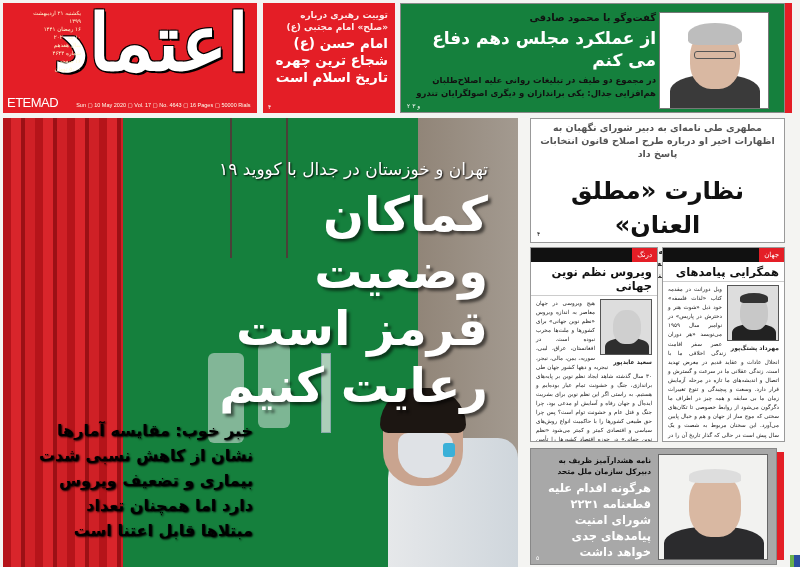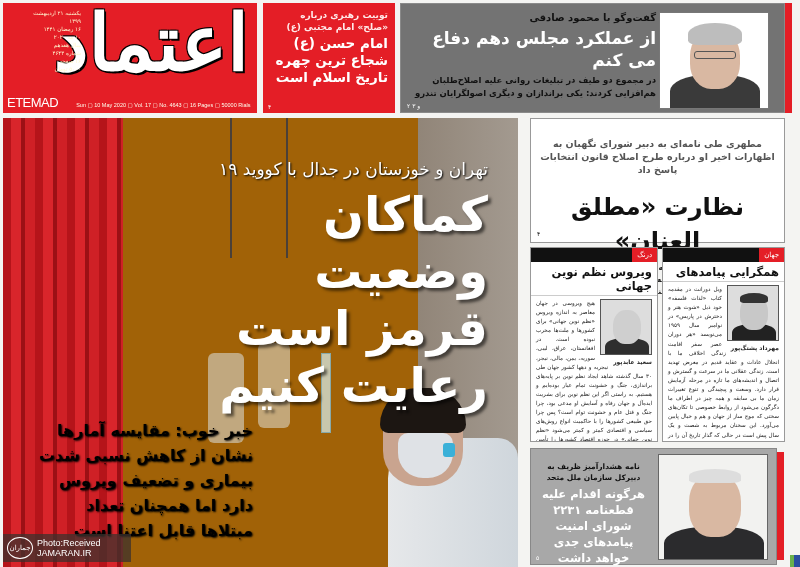--- a/index.html
+++ b/index.html
@@ -42,40 +42,40 @@
     background: #e41e26; padding: 6px 7px;
     color: #fff; direction: rtl; text-align: right;
   }
   #teaser .kicker { font-size: 9px; line-height: 12px; font-weight: bold; color: #ffe9e9; }
   #teaser .head { font-size: 13.5px; line-height: 17px; font-weight: bold; margin-top: 2px; }
   #teaser .pg { position: absolute; left: 5px; bottom: 3px; font-size: 6px; }
 
   
   #interview {
     left: 400px; top: 3px; width: 385px; height: 110px;
-    background: #737373; border: 1px solid #8a8a8a;
+    background: #15803d; border: 1px solid #8a8a8a;
   }
   #interview-text {
     position: absolute; left: 10px; right: 128px; top: 8px;
     direction: rtl; text-align: right;
   }
   #interview .kicker { font-size: 10px; font-weight: bold; color: #111; }
   #interview .head { font-size: 17px; font-weight: bold; color: #fff; margin-top: 4px; line-height: 22px; }
   #interview .dek { font-size: 8.5px; font-weight: bold; color: #111; line-height: 13px; margin-top: 3px; }
   #interview .pg { position: absolute; left: 6px; bottom: 3px; font-size: 6px; color: #fff; }
   #interview-photo {
     position: absolute; right: 15px; top: 8px; width: 110px; height: 97px;
     background: #fff; border: 1px solid #777; overflow: hidden;
   }
   #red-strip-1 { left: 785px; top: 3px; width: 7px; height: 110px; background: #e41e26; }
 
   
   #hero {
     left: 3px; top: 118px; width: 515px; height: 449px;
-    background: #a16207; overflow: hidden;
+    background: #15803d; overflow: hidden;
   }
   #curtain {
     position: absolute; left: 0; top: 0; width: 120px; height: 100%;
     background: repeating-linear-gradient(90deg, #b5141a 0 8px, #d9252b 8px 18px, #9c1015 18px 22px, #cf2026 22px 32px);
   }
   #wall-right {
     position: absolute; right: 0; top: 0; width: 100px; height: 100%;
     background: linear-gradient(90deg, #918578, #a39a90);
   }
   .pole { position: absolute; width: 2px; background: #4a4038; }
@@ -96,21 +96,21 @@
   #credit {
     position: absolute; left: 0; top: 416px; width: 128px; height: 28px;
     background: rgba(60,50,45,.75); display: flex; align-items: center; gap: 4px; padding-left: 4px;
   }
   #credit-logo { width: 26px; height: 22px; border-radius: 50%; border: 1px solid #fff; color: #fff; font-size: 7px; display: flex; align-items: center; justify-content: center; }
   #credit-text { font-family: "Liberation Sans", sans-serif; font-size: 9px; color: #fff; line-height: 10px; }
 
   
   #nezarat {
     left: 530px; top: 118px; width: 255px; height: 125px;
-    background: #fff; border: 1px solid #999; padding: 18px 8px;
+    background: #fff; border: 1px solid #999; padding: 2px 8px;
     direction: rtl; text-align: center;
   }
   #nezarat .kicker { font-size: 9.5px; font-weight: bold; color: #555; line-height: 13px; }
   #nezarat .head { font-size: 24px; font-weight: bold; color: #111; line-height: 34px; margin-top: 14px; }
   #nezarat .sub { font-size: 8px; font-weight: bold; color: #222; line-height: 12px; margin-top: 4px; }
   #nezarat .pg { position: absolute; left: 6px; bottom: 5px; font-size: 6px; }
 
   
   .col {
     background: #fff; border: 1px solid #999; overflow: hidden;
@@ -126,21 +126,21 @@
   .col .byline { clear: right; float: right; font-size: 6px; font-weight: bold; margin-left: 5px; margin-bottom: 2px; }
 
   #col-left { left: 530px; top: 247px; width: 128px; height: 195px; }
   #col-right { left: 662px; top: 247px; width: 123px; height: 195px; }
 
   
   #zarif {
     left: 530px; top: 448px; width: 247px; height: 117px;
     background: #a8a8a8; border: 1px solid #888;
   }
-  #zarif-text { position: absolute; left: 5px; top: 12px; width: 115px; direction: rtl; text-align: center; }
+  #zarif-text { position: absolute; left: 5px; top: 6px; width: 115px; direction: rtl; text-align: right; }
   #zarif .kicker { font-size: 7.5px; font-weight: bold; color: #111; line-height: 11px; }
   #zarif .head { font-size: 11.5px; font-weight: bold; color: #fff; line-height: 16px; margin-top: 3px; }
   #zarif .pg { position: absolute; left: 5px; bottom: 3px; font-size: 6px; color: #fff; }
   #zarif-photo { position: absolute; right: 8px; top: 5px; width: 110px; height: 106px; background: #f2f2f0; border: 1px solid #666; overflow: hidden; }
   #red-strip-2 { left: 777px; top: 452px; width: 7px; height: 108px; background: #e41e26; }
   #corner-bars { left: 790px; top: 555px; width: 10px; height: 12px; background: linear-gradient(90deg,#6ab04c 0 4px,#2b4ea0 4px 10px); }
 
   
   .face { position: absolute; border-radius: 45% 45% 42% 42%; background: #d9b8a2; }
   .hair { position: absolute; border-radius: 50% 50% 20% 20%; }
@@ -169,21 +169,21 @@
 <div id="teaser" class="abs">
   <div class="kicker">توییت رهبری درباره «صلح» امام مجتبی (ع)</div>
   <div class="head">امام حسن (ع) شجاع ترین چهره تاریخ اسلام است</div>
   <div class="pg">۴</div>
 </div>
 
 <div id="interview" class="abs">
   <div id="interview-text">
     <div class="kicker">گفت‌وگو با محمود صادقی</div>
     <div class="head">از عملکرد مجلس دهم دفاع می کنم</div>
-    <div class="dek">در مجموع دو طیف در تبلیغات روانی علیه اصلاح‌طلبان هم‌افزایی کردند: یکی براندازان و دیگری اصولگرایان تندرو</div>
+    <div class="dek">در مجموع دو طیف در تبلیغات روانی علیه اصلاح‌طلبان هم‌افزایی جدال: یکی براندازان و دیگری اصولگرایان تندرو</div>
   </div>
   <div class="pg">۲ و ۳</div>
   <div id="interview-photo">
     <div class="suit" style="left:10px;top:62px;width:90px;height:40px;background:#3a3a3a;"></div>
     <div class="face" style="left:30px;top:16px;width:50px;height:60px;"></div>
     <div class="hair" style="left:28px;top:10px;width:54px;height:22px;background:#bdbdbd;"></div>
     <div style="position:absolute;left:34px;top:38px;width:42px;height:8px;border:1px solid #555;border-radius:3px;"></div>
   </div>
 </div>
 <div id="red-strip-1" class="abs"></div>
@@ -201,27 +201,20 @@
   <div id="patient-hair"></div>
   <div id="patient-mask"></div>
   <div id="mask-valve"></div>
 
   <div id="hero-text">
     <div id="hero-kicker">تهران و خوزستان در جدال با کووید ۱۹</div>
     <div id="hero-head">کماکان وضعیت قرمز است رعایت کنیم</div>
   </div>
   <div id="hero-dek" class="rtl">خبر خوب: مقایسه آمارها نشان از کاهش نسبی شدت بیماری و تضعیف ویروس دارد اما همچنان تعداد مبتلاها قابل اعتنا است</div>
 
-  <div id="credit">
-    <div id="credit-logo">جماران</div>
-    <div id="credit-text">
-      <div>Photo:Received</div>
-      <div>JAMARAN.IR</div>
-    </div>
-  </div>
 </div>
 
 <div id="nezarat" class="abs">
   <div class="kicker">مطهری طی نامه‌ای به دبیر شورای نگهبان به اظهارات اخیر او درباره طرح اصلاح قانون انتخابات پاسخ داد</div>
   <div class="head">نظارت «مطلق العنان»</div>
   <div class="sub">بخشی از نامه علی مطهری:</div>
   <div class="sub" style="margin-top:0">می‌خواهید مجلس خودساخته‌تان قانون انتخابات را اصلاح کند؟</div>
   <div class="pg">۴</div>
 </div>
 

